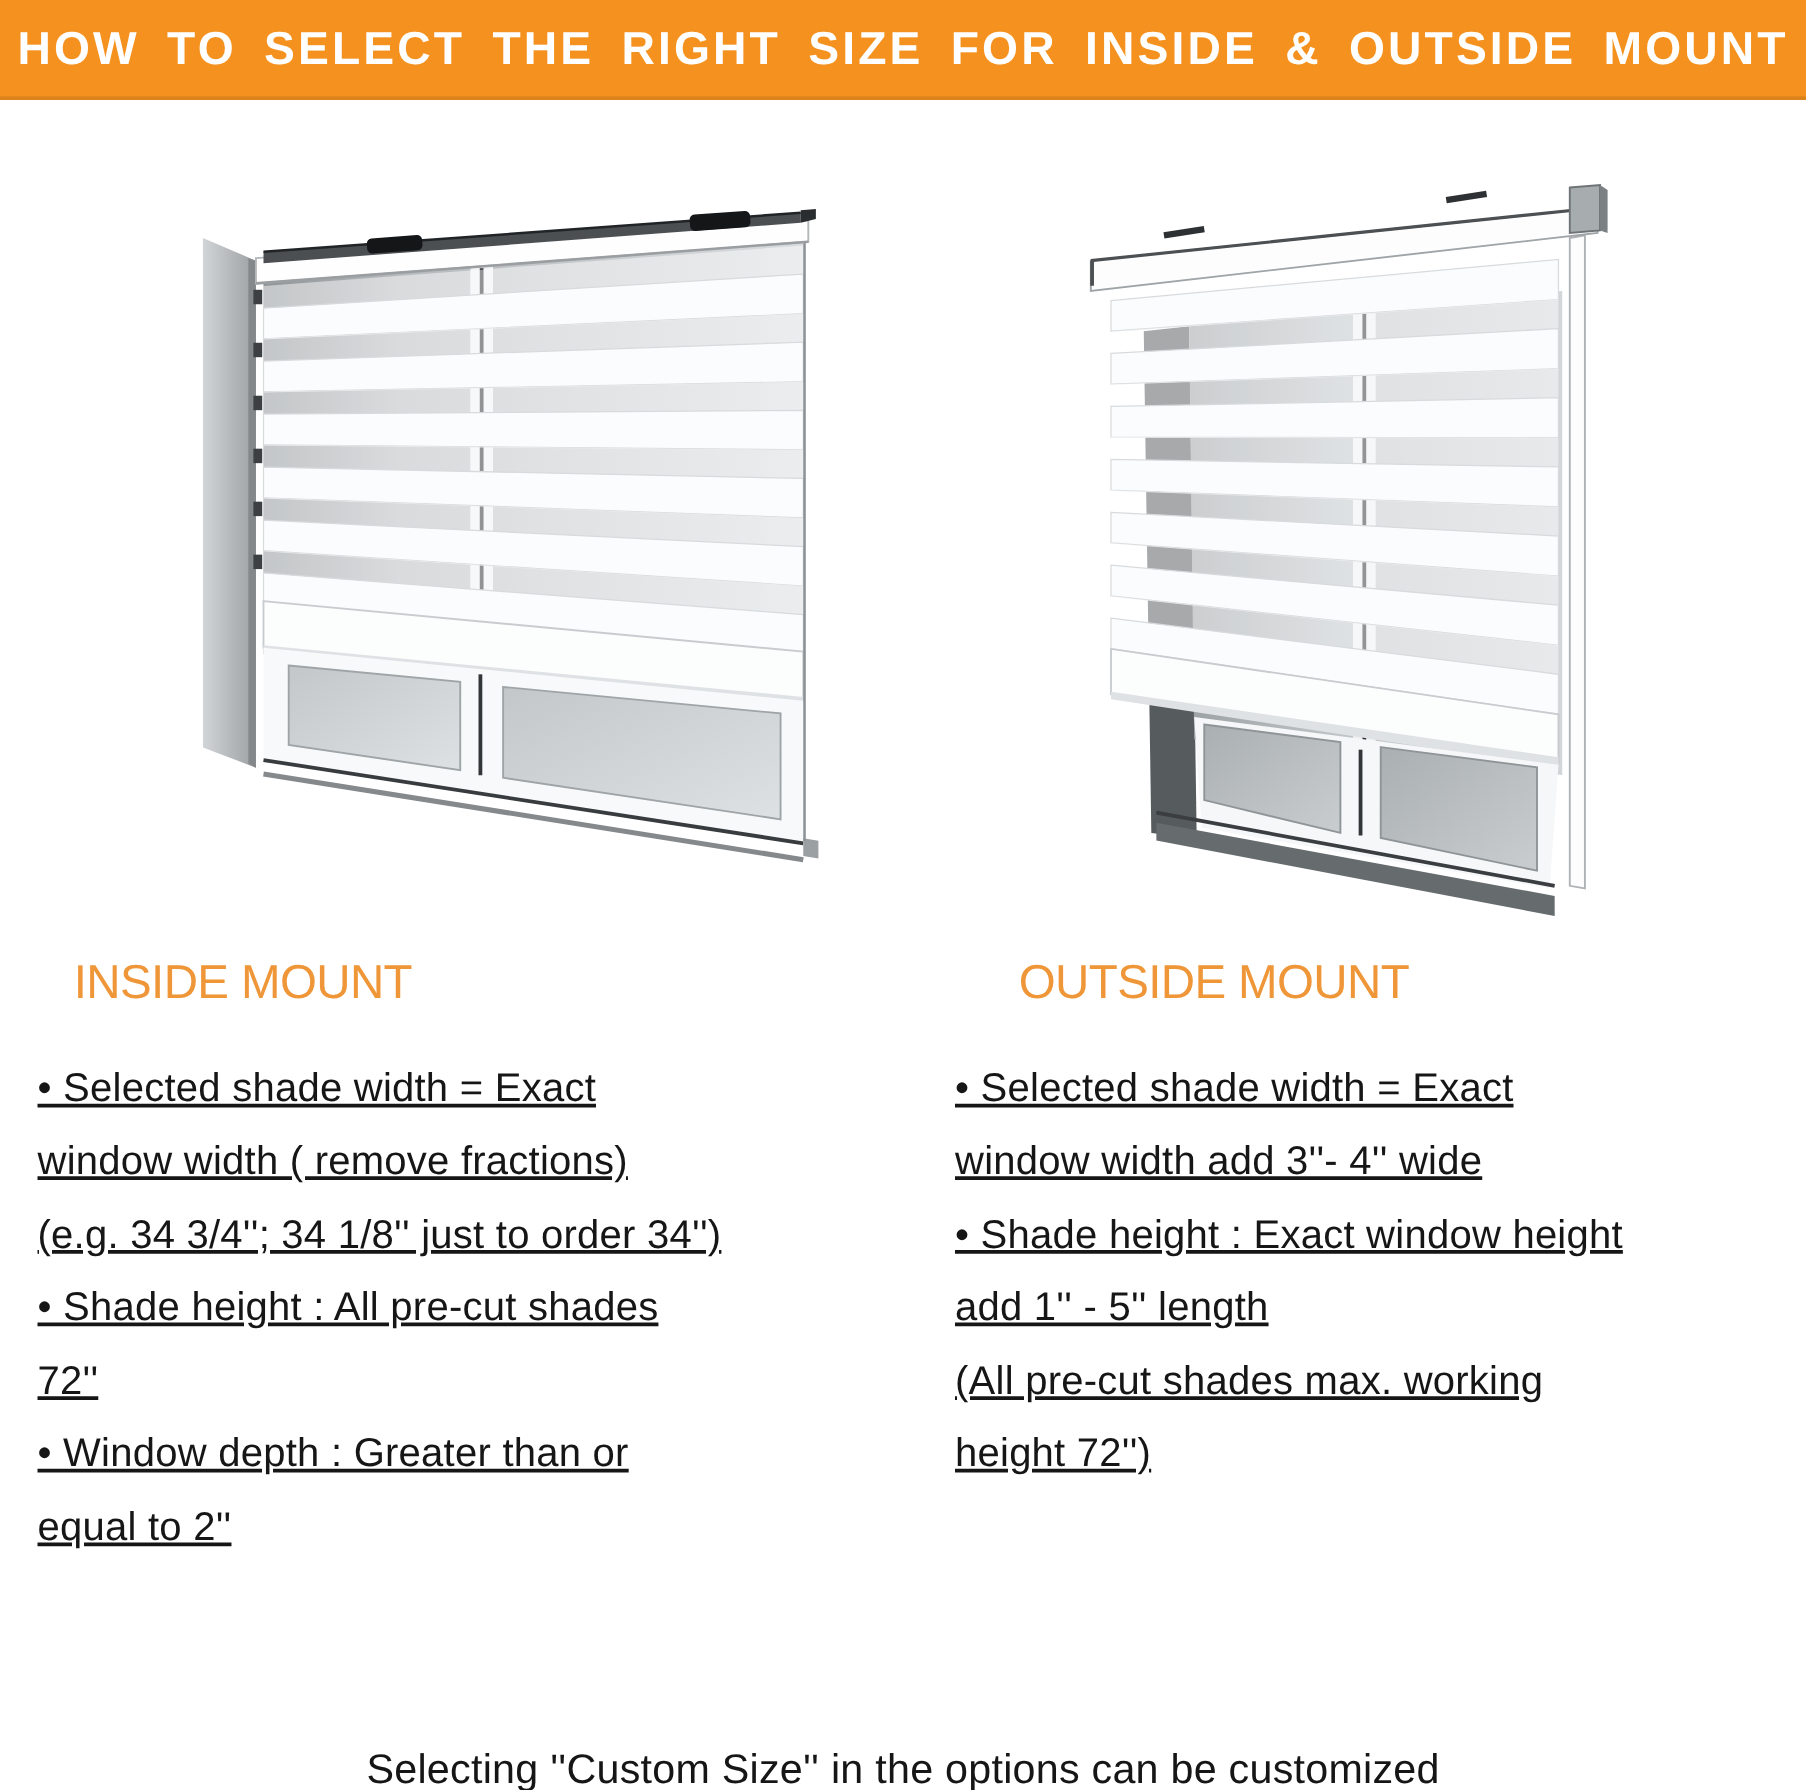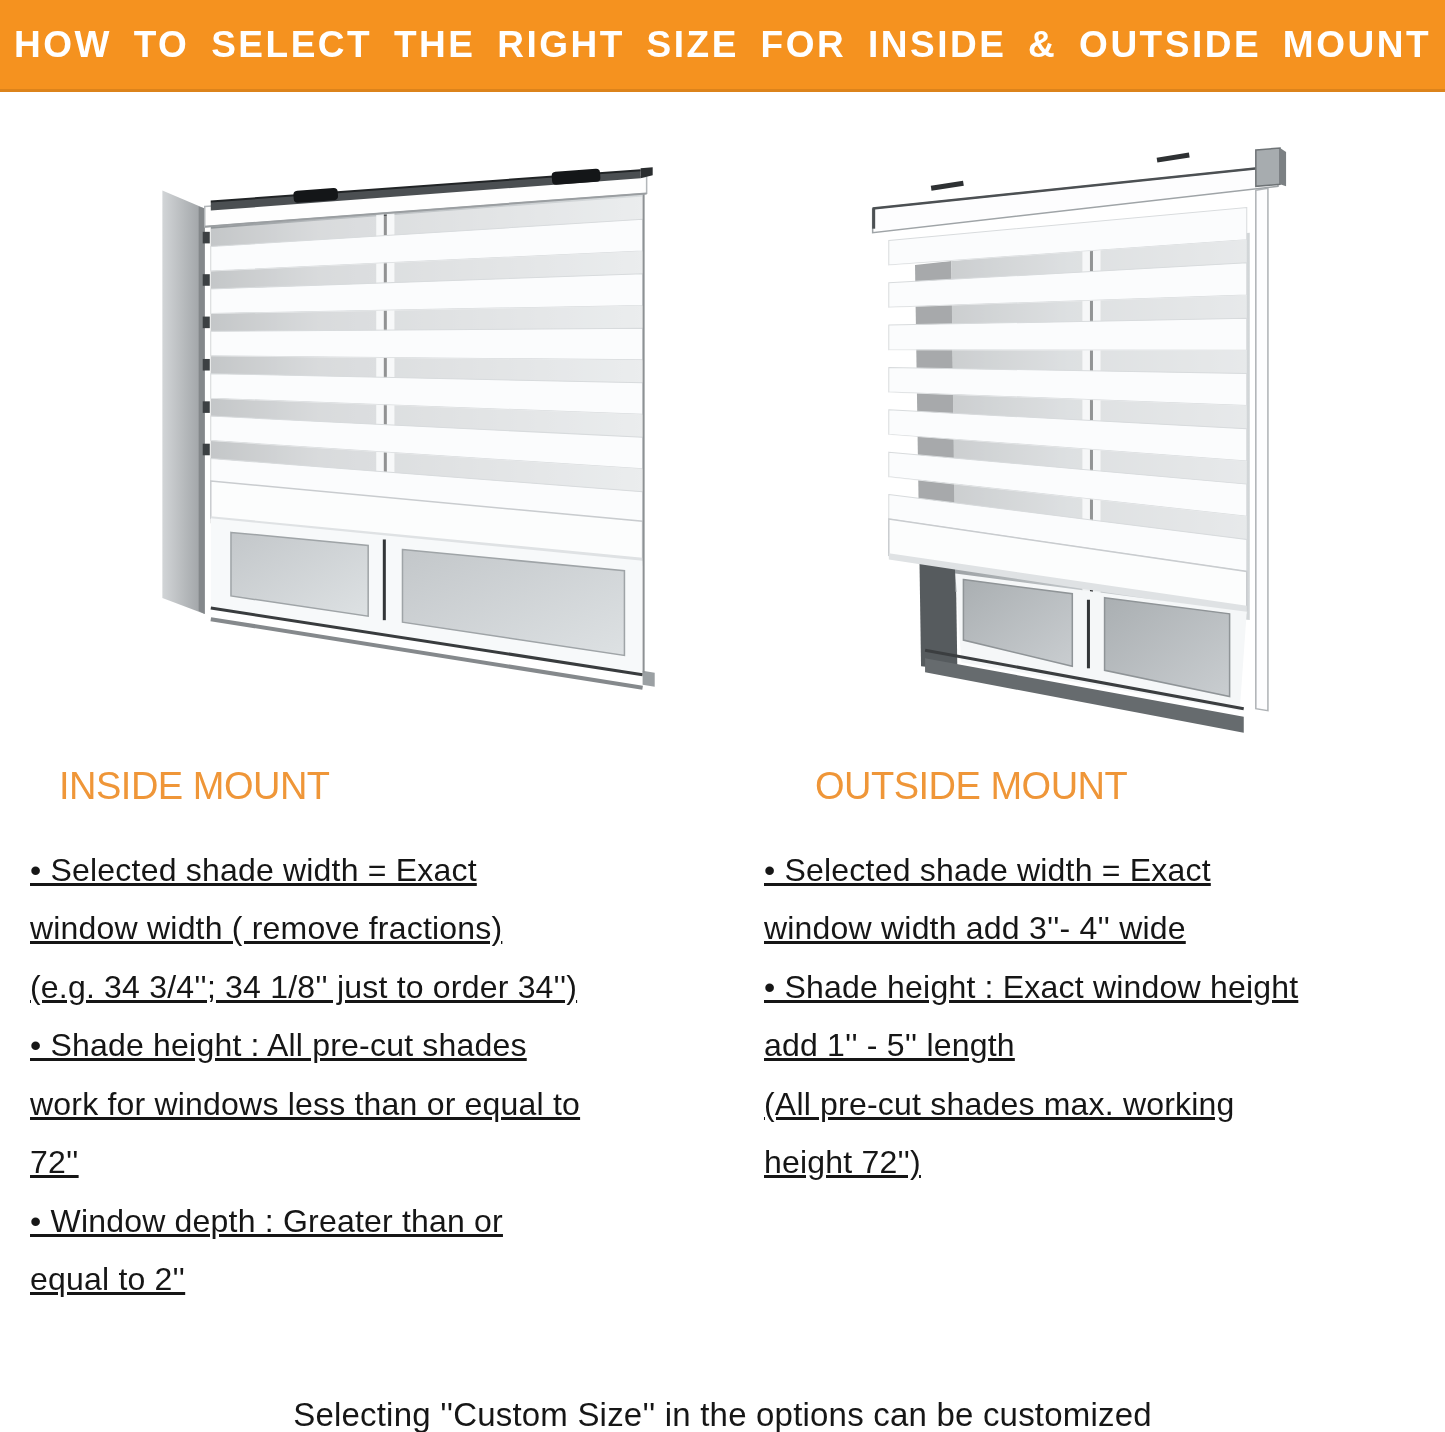--- a/index.html
+++ b/index.html
@@ -8,21 +8,21 @@
     --heading-text:#EF9638;
     --body-text:#161616;
   }
   *{box-sizing:border-box;}
   html,body{margin:0;padding:0;background:#ffffff;}
   .canvas{
     position:relative;width:1445px;height:1432px;background:#ffffff;overflow:hidden;
     font-family:"Liberation Sans", sans-serif;
   }
   .banner{
-    position:absolute;left:0;top:0;width:1445px;height:92px;
+    position:absolute;left:0;top:0;width:1445px;height:80px;
     background:var(--banner-bg);
     border-bottom:3px solid rgba(0,0,0,0.10);
     display:flex;align-items:center;justify-content:center;
   }
   .banner-title{
     margin:0;color:var(--banner-text);
     font-size:37px;font-weight:bold;letter-spacing:2.5px;word-spacing:9px;
     white-space:nowrap;
   }
   .illus{position:absolute;}
@@ -184,21 +184,20 @@
   </div>
 
   <h2 class="mount-heading" id="heading-inside">INSIDE MOUNT</h2>
   <h2 class="mount-heading" id="heading-outside">OUTSIDE MOUNT</h2>
 
   <div class="instructions" id="instructions-inside">
     <div class="line">• Selected shade width = Exact</div>
     <div class="line">window width ( remove fractions)</div>
     <div class="line">(e.g. 34 3/4''; 34 1/8'' just to order 34'')</div>
     <div class="line">• Shade height : All pre-cut shades</div>
-    <div class="line">work for windows less than or equal to</div>
     <div class="line">72''</div>
     <div class="line">• Window depth : Greater than or</div>
     <div class="line">equal to 2''</div>
   </div>
 
   <div class="instructions" id="instructions-outside">
     <div class="line">• Selected shade width = Exact</div>
     <div class="line">window width add 3''- 4'' wide</div>
     <div class="line">• Shade height : Exact window height</div>
     <div class="line">add 1'' - 5'' length</div>

